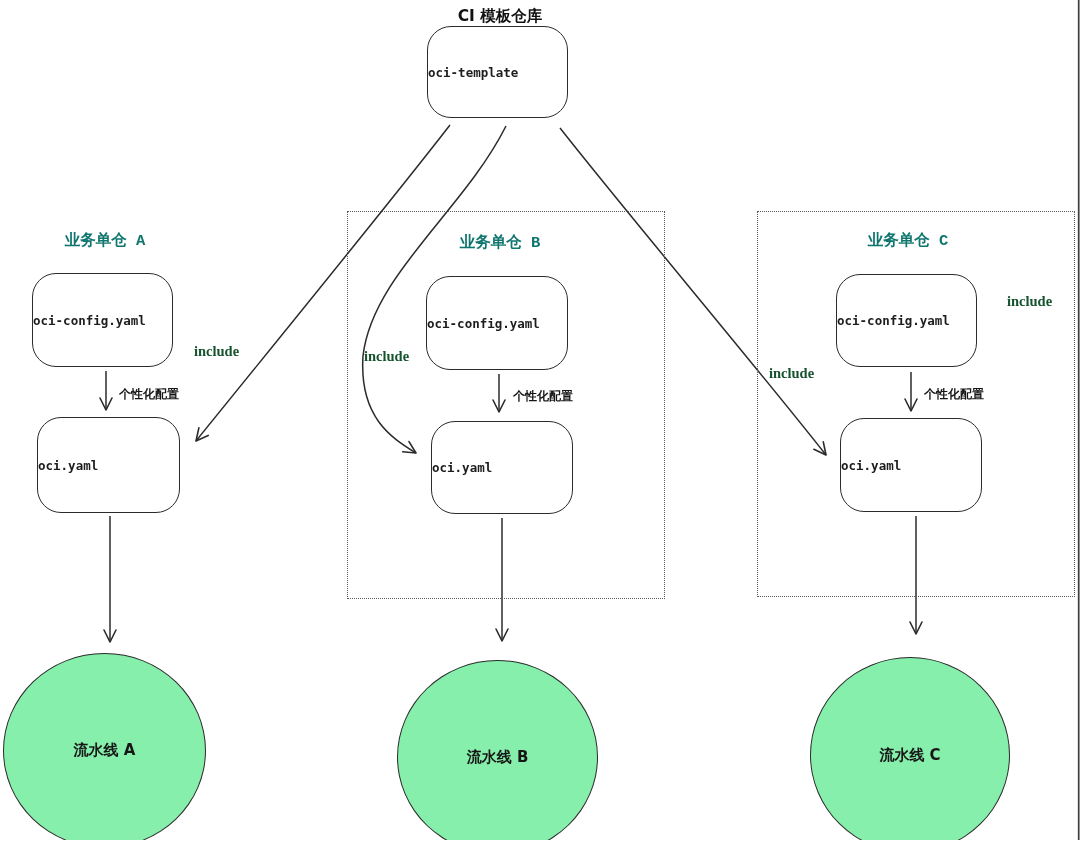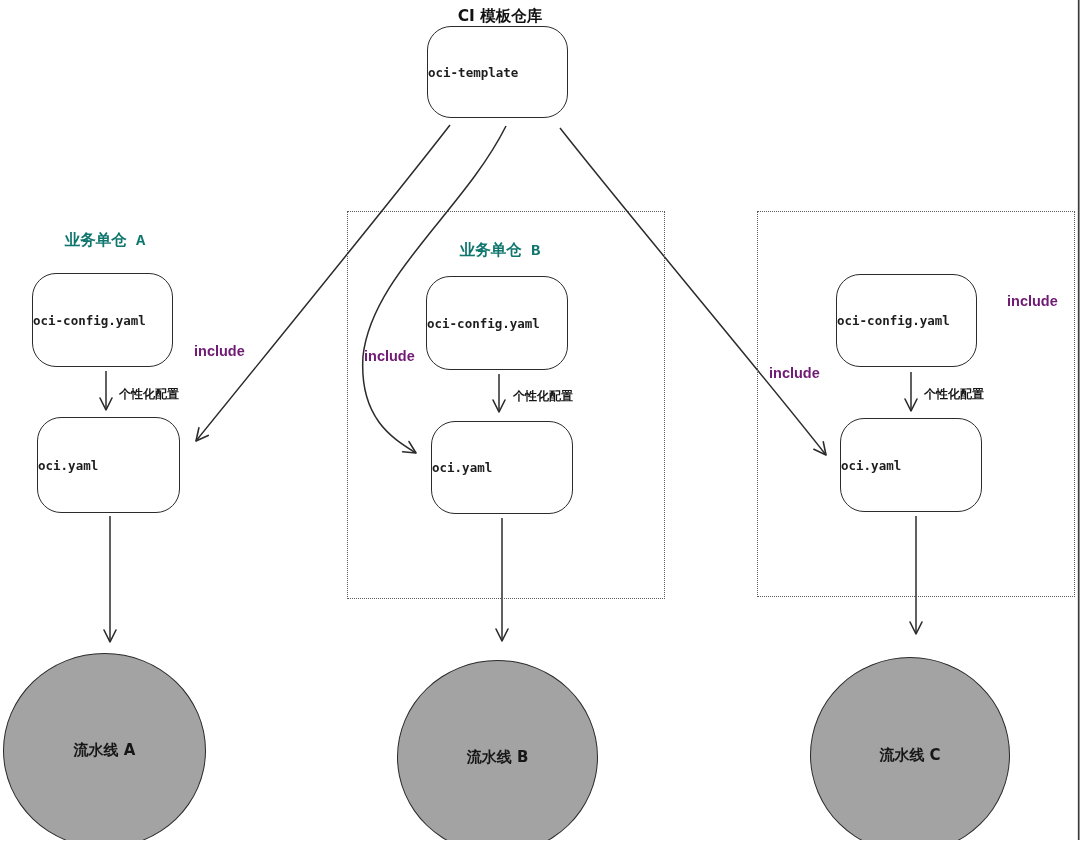--- a/index.html
+++ b/index.html
@@ -30,37 +30,37 @@
     position:absolute;
     border:1.5px dotted #5a5a5a;
     background:transparent;
     box-sizing:border-box;
   }
   
   .pipeline-circle{
     position:absolute;
     border:1.5px solid #2b2b2b;
     border-radius:50%;
-    background:#a3a3a3;
+    background:#86efac;
     display:flex;align-items:center;justify-content:center;
     box-sizing:border-box;
   }
   .cjk-label{
     font-family:Liberation Mono, monospace;
     font-size:15.5px;font-weight:600;color:#0f766e;
     white-space:nowrap;
   }
   .title-label{
     font-family:"DejaVu Sans",sans-serif;
     font-size:15.5px;font-weight:700;color:#111;
     white-space:nowrap;text-align:center;
   }
   .include-label{
-    font-family:Liberation Sans, sans-serif;
-    font-size:14.5px;font-weight:700;color:#701a75;
+    font-family:Liberation Serif, serif;
+    font-size:14.5px;font-weight:700;color:#14532d;
     white-space:nowrap;
   }
   .transform-label{
     font-family:"DejaVu Sans",sans-serif;
     font-size:12px;font-weight:600;color:#161616;
     white-space:nowrap;
   }
   .pipe-label{
     font-family:"DejaVu Sans",sans-serif;
     font-size:15px;font-weight:600;color:#161616;
@@ -121,40 +121,41 @@
   </div>
 
   <div class="abs include-label" style="left:194px;top:343px;">include</div>
 
   <div class="pipeline-circle" style="left:3px;top:653px;width:203px;height:195px;">
     <span class="pipe-label">流水线 A</span>
   </div>
 
   <div class="group-box" style="left:347px;top:211px;width:318px;height:388px;"></div>
 
-  <div class="abs cjk-label center" style="left:410px;top:240px;width:180px;">业务单仓 B</div>
+  <div class="abs cjk-label center" style="left:410px;top:232px;width:180px;">业务单仓 B</div>
 
   <div class="node" style="left:426px;top:276px;width:142px;height:94px;">
     <span class="code">oci-config.yaml</span>
   </div>
 
   <div class="abs transform-label" style="left:513px;top:388px;">个性化配置</div>
 
   <div class="node" style="left:431px;top:421px;width:142px;height:93px;">
     <span class="code">oci.yaml</span>
   </div>
 
   <div class="abs include-label" style="left:364px;top:348px;">include</div>
 
   <div class="pipeline-circle" style="left:397px;top:660px;width:201px;height:194px;">
     <span class="pipe-label">流水线 B</span>
   </div>
 
   <div class="group-box" style="left:757px;top:211px;width:318px;height:386px;"></div>
 
+  <div class="abs cjk-label center" style="left:818px;top:230px;width:180px;">业务单仓 C</div>
 
   <div class="node" style="left:836px;top:274px;width:141px;height:93px;">
     <span class="code">oci-config.yaml</span>
   </div>
 
   <div class="abs transform-label" style="left:924px;top:386px;">个性化配置</div>
 
   <div class="node" style="left:840px;top:418px;width:142px;height:94px;">
     <span class="code">oci.yaml</span>
   </div>

